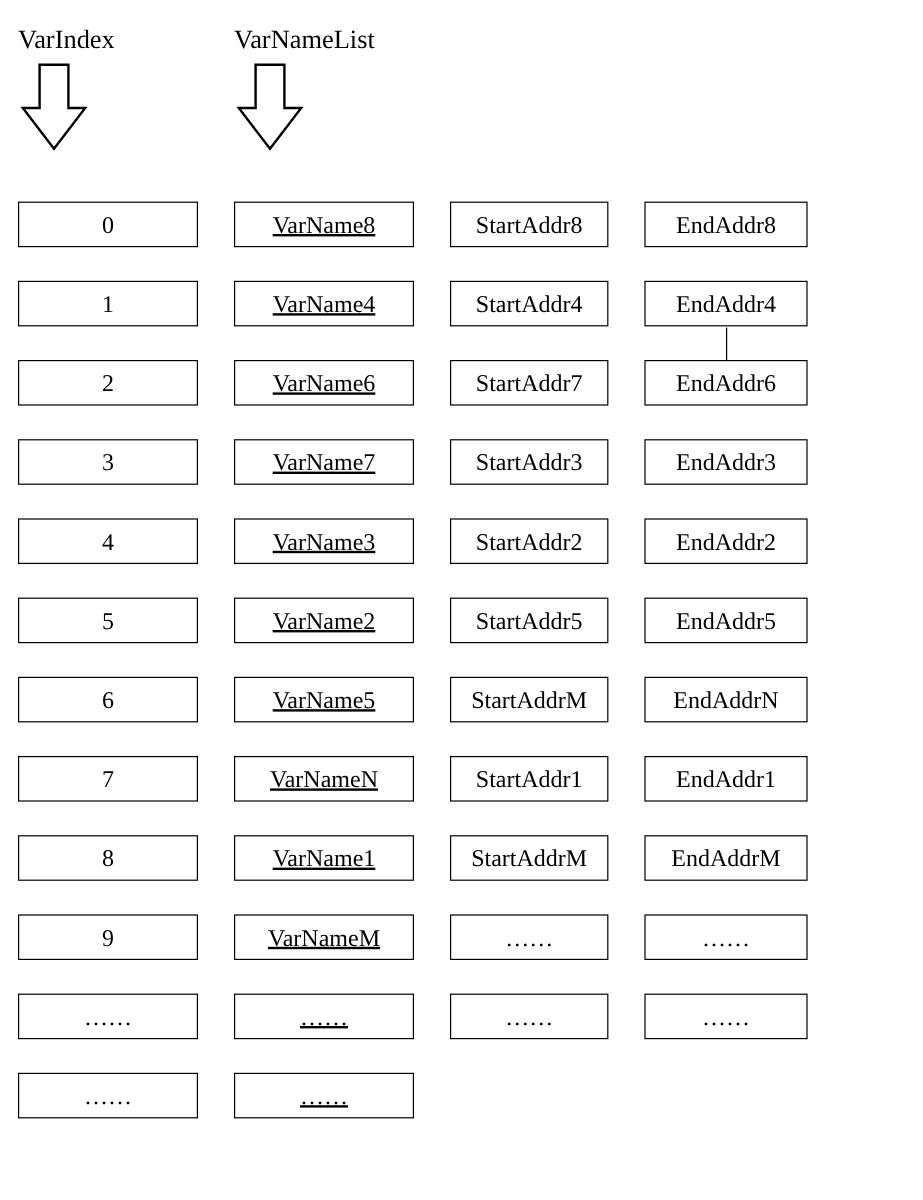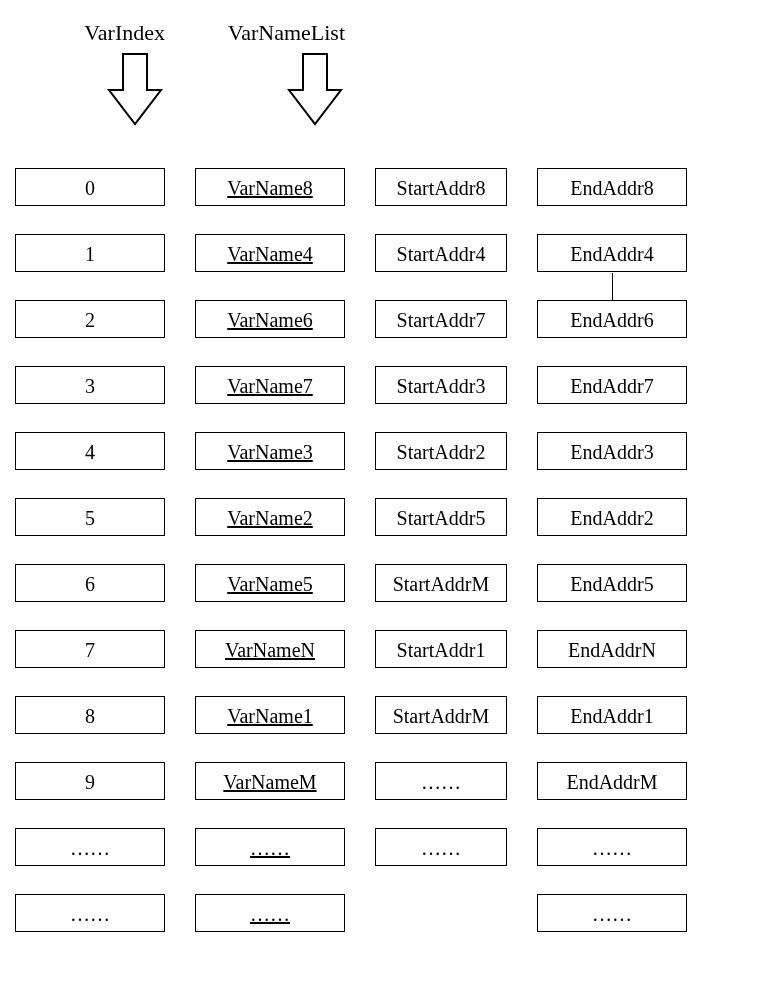--- a/index.html
+++ b/index.html
@@ -16,21 +16,21 @@
   }
   .col {
     display: flex;
     flex-direction: column;
     gap: 28px;
   }
   .col-header {
     height: 120px;
     display: flex;
     flex-direction: column;
-    align-items: flex-end;
+    align-items: flex-start;
   }
   .col-header-empty {
     height: 120px;
   }
   .header-label {
     font-size: 22px;
     margin-bottom: 4px;
     text-align: center;
   }
   .arrow {
@@ -43,21 +43,21 @@
     line-height: 38px;
     text-align: center;
     font-size: 20px;
     box-sizing: border-box;
     background: #fff;
     position: relative;
   }
   .col-index .cell { width: 150px; }
   .col-name .cell { width: 150px; text-decoration: underline; }
   .col-start .cell { width: 132px; }
-  .col-end .cell { width: 150px; }
+  .col-end .cell { width: 136px; }
   .vline {
     position: absolute;
     width: 1px;
     background: #000;
     left: 50%;
     top: 38px;
     height: 28px;
   }
 </style>
 </head>
@@ -122,21 +122,20 @@
     <div class="cell">……</div>
   </div>
 
   <div class="col col-end">
     <div class="col-header-empty"></div>
     <div class="cell">EndAddr8</div>
     <div class="cell">EndAddr4
       <div class="vline"></div>
     </div>
     <div class="cell">EndAddr6</div>
-    <div class="cell">EndAddr7</div>
     <div class="cell">EndAddr3</div>
     <div class="cell">EndAddr2</div>
     <div class="cell">EndAddr5</div>
     <div class="cell">EndAddrN</div>
     <div class="cell">EndAddr1</div>
     <div class="cell">EndAddrM</div>
     <div class="cell">……</div>
     <div class="cell">……</div>
   </div>
 

